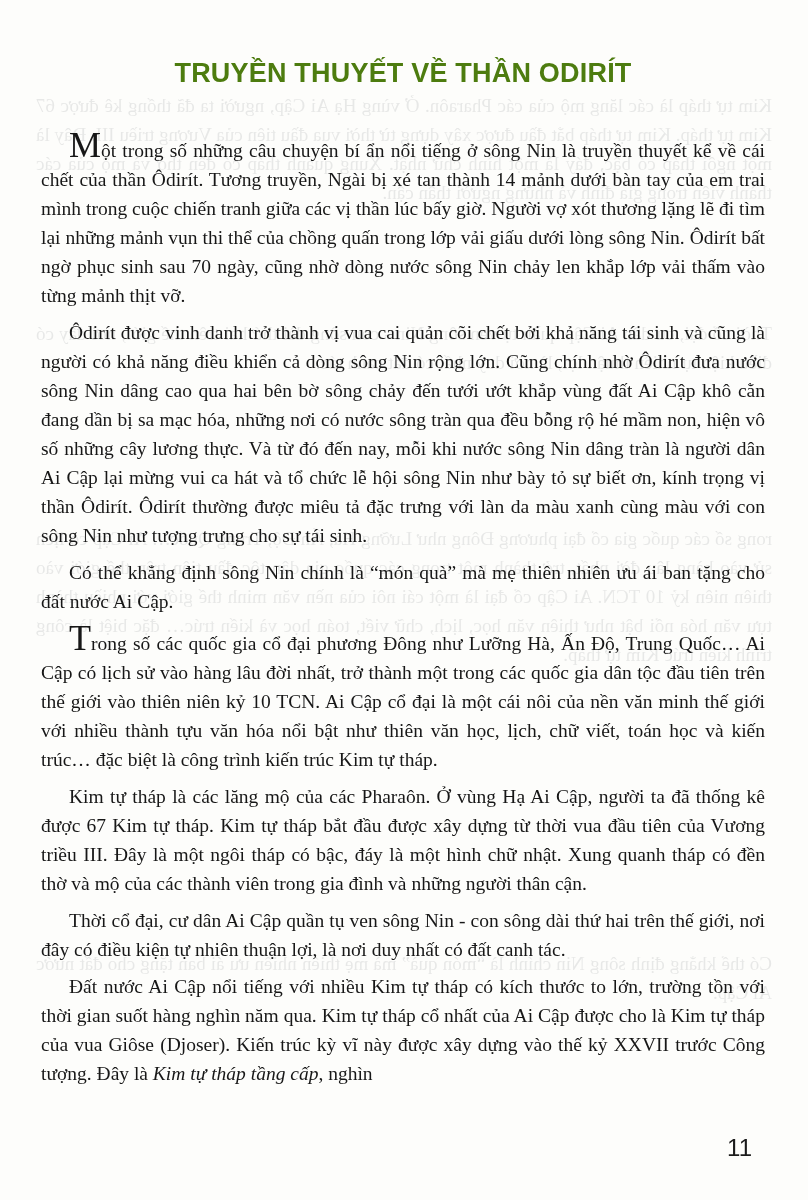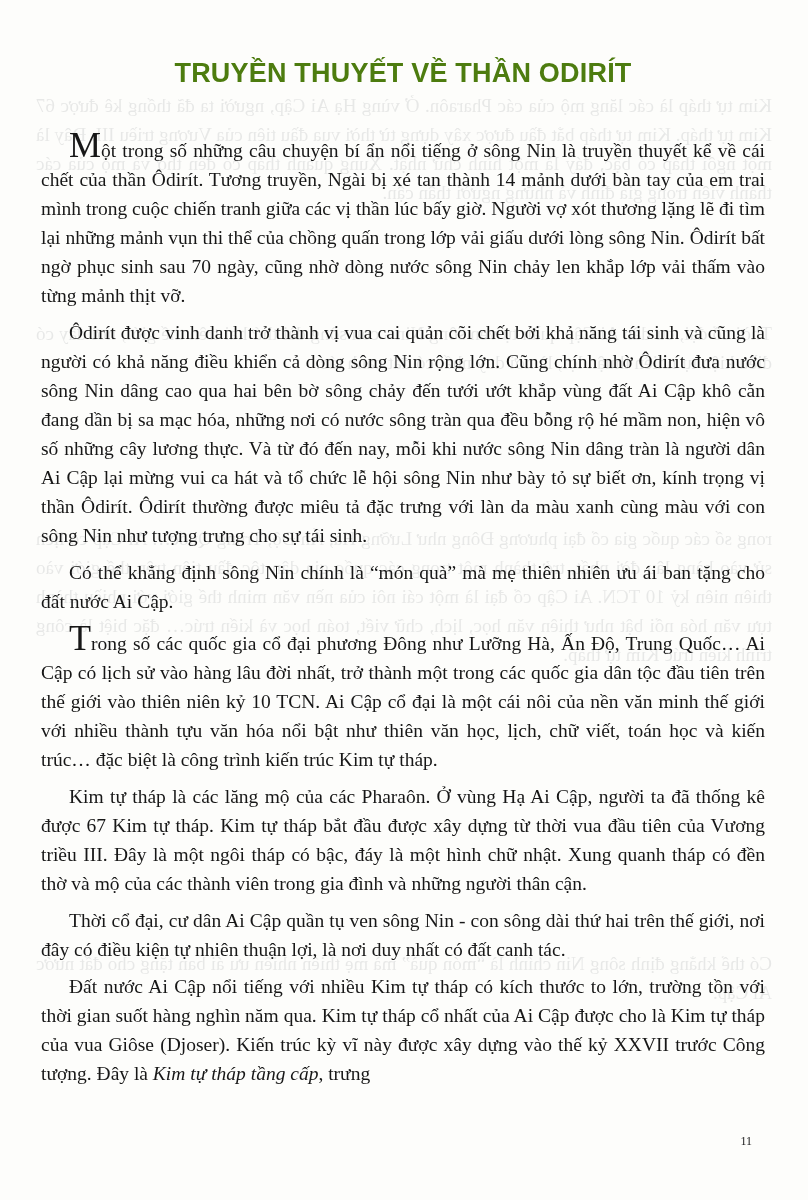--- a/index.html
+++ b/index.html
@@ -57,22 +57,22 @@
   .dropcap{
     font-size:36px;
     line-height:29px;
     font-weight:normal;
   }
   .ital{font-style:italic;font-family:Liberation Serif, serif;}
   .page-number{
     position:absolute;
     top:1134px;
     right:56px;
-    font-family:Liberation Serif, serif;
-    font-size:12px;
+    font-family:Liberation Sans, sans-serif;
+    font-size:24px;
     color:#1b1b1b;
   }
 </style>
 </head>
 <body>
 
 <div class="page">
 
   <div class="ghost-layer">
     <p class="ghost" style="top:72px;">Kim tự tháp là các lăng mộ của các Pharaôn. Ở vùng Hạ Ai Cập, người ta đã thống kê được 67 Kim tự tháp. Kim tự tháp bắt đầu được xây dựng từ thời vua đầu tiên của Vương triều III. Đây là một ngôi tháp có bậc, đáy là một hình chữ nhật. Xung quanh tháp có đền thờ và mộ của các thành viên trong gia đình và những người thân cận.</p>
@@ -91,19 +91,19 @@
 
     <p class="body-par">Có thể khẳng định sông Nin chính là “món quà” mà mẹ thiên nhiên ưu ái ban tặng cho đất nước Ai Cập.</p>
 
 
     <p class="body-par"><span class="dropcap">T</span><span>rong số các quốc gia cổ đại phương Đông như Lưỡng Hà, Ấn Độ, Trung Quốc… Ai Cập có lịch sử vào hàng lâu đời nhất, trở thành một trong các quốc gia dân tộc đầu tiên trên thế giới vào thiên niên kỷ 10 TCN. Ai Cập cổ đại là một cái nôi của nền văn minh thế giới với nhiều thành tựu văn hóa nổi bật như thiên văn học, lịch, chữ viết, toán học và kiến trúc… đặc biệt là công trình kiến trúc Kim tự tháp.</span></p>
 
     <p class="body-par">Kim tự tháp là các lăng mộ của các Pharaôn. Ở vùng Hạ Ai Cập, người ta đã thống kê được 67 Kim tự tháp. Kim tự tháp bắt đầu được xây dựng từ thời vua đầu tiên của Vương triều III. Đây là một ngôi tháp có bậc, đáy là một hình chữ nhật. Xung quanh tháp có đền thờ và mộ của các thành viên trong gia đình và những người thân cận.</p>
 
     <p class="body-par">Thời cổ đại, cư dân Ai Cập quần tụ ven sông Nin - con sông dài thứ hai trên thế giới, nơi đây có điều kiện tự nhiên thuận lợi, là nơi duy nhất có đất canh tác.</p>
 
-    <p class="body-par"><span>Đất nước Ai Cập nổi tiếng với nhiều Kim tự tháp có kích thước to lớn, trường tồn với thời gian suốt hàng nghìn năm qua. Kim tự tháp cổ nhất của Ai Cập được cho là Kim tự tháp của vua Giôse (Djoser). Kiến trúc kỳ vĩ này được xây dựng vào thế kỷ XXVII trước Công tượng. Đây là </span><span class="ital">Kim tự tháp tầng cấp</span><span>, trưng</span></p>
+    <p class="body-par"><span>Đất nước Ai Cập nổi tiếng với nhiều Kim tự tháp có kích thước to lớn, trường tồn với thời gian suốt hàng nghìn năm qua. Kim tự tháp cổ nhất của Ai Cập được cho là Kim tự tháp của vua Giôse (Djoser). Kiến trúc kỳ vĩ này được xây dựng vào thế kỷ XXVII trước Công tượng. Đây là </span><span class="ital">Kim tự tháp tầng cấp</span><span>, nghìn</span></p>
 
   </div>
 
   <div class="page-number">11</div>
 
 </div>
 
 </body></html>

